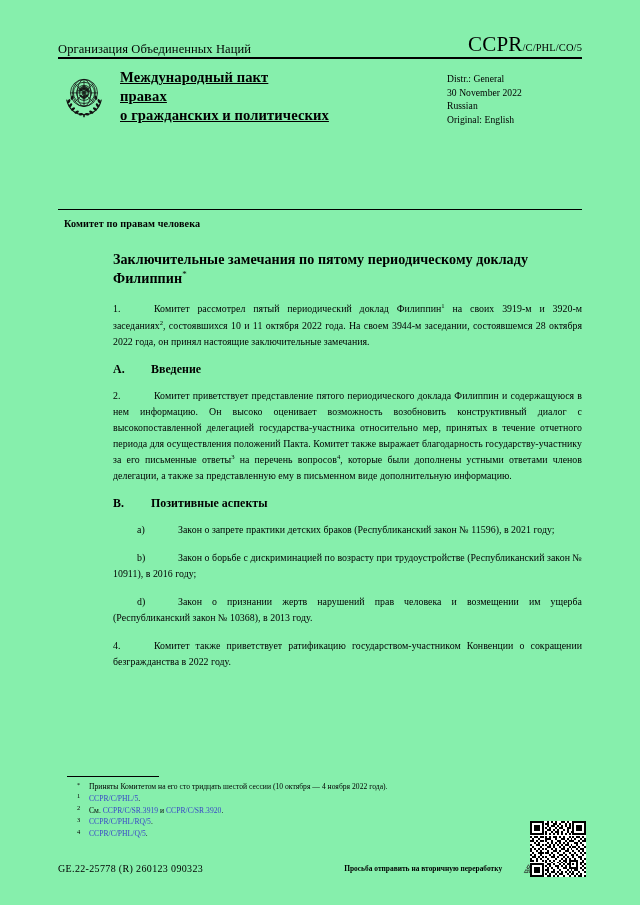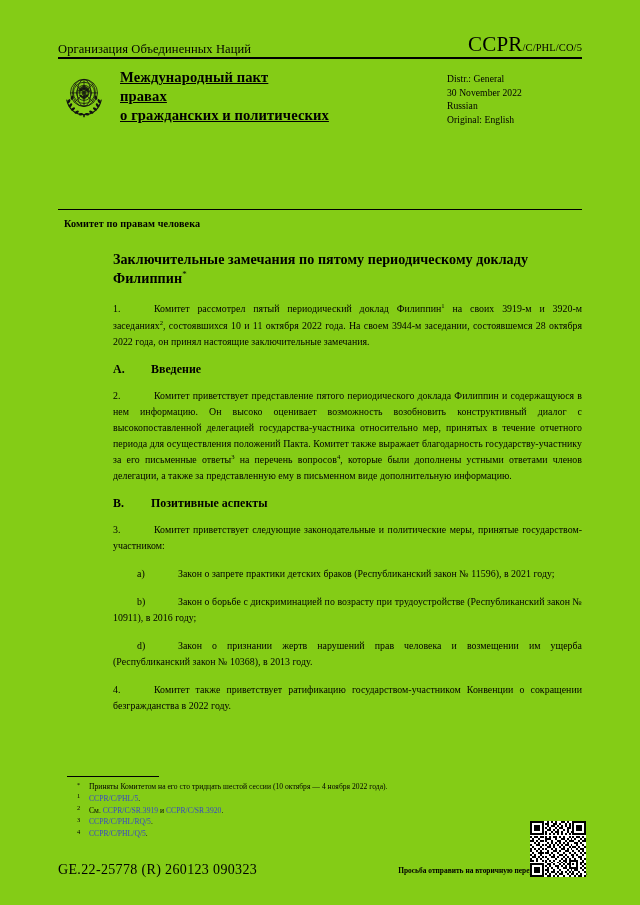--- a/index.html
+++ b/index.html
@@ -5,21 +5,21 @@
 <style>
   html, body {
     margin: 0;
     padding: 0;
     background: #ffffff;
   }
   .page {
     position: relative;
     width: 640px;
     height: 905px;
-    background: #84cc16;
+    background: #86efac;
     font-family: "Liberation Serif", "DejaVu Serif", serif;
     color: #000000;
     overflow: hidden;
     box-sizing: border-box;
   }
 
   
   .masthead {
     position: absolute;
     left: 58px;
@@ -203,21 +203,21 @@
   
   .footer {
     position: absolute;
     left: 58px;
     top: 862px;
     width: 524px;
     display: flex;
     align-items: center;
   }
   .footer-code {
-    font-size: 14px;
+    font-size: 10px;
     letter-spacing: 0.35px;
     white-space: nowrap;
     text-align: right;
   }
   .footer-recycle {
     margin-left: 141px;
     display: flex;
     align-items: center;
     white-space: nowrap;
     gap: 17px;
@@ -321,21 +321,20 @@
     <h1 class="doc-title"><span>Заключительные замечания по пятому периодическому докладу Филиппин</span><span class="fn-star">*</span></h1>
 
     <p class="para"><span class="num">1.</span><span>Комитет рассмотрел пятый периодический доклад Филиппин</span><sup class="fn">1</sup><span> на своих 3919-м и 3920-м заседаниях</span><sup class="fn">2</sup><span>, состоявшихся 10 и 11 октября 2022 года. На своем 3944-м заседании, состоявшемся 28 октября 2022 года, он принял настоящие заключительные замечания.</span></p>
 
     <h2 class="section"><span class="sec-letter">A.</span><span>Введение</span></h2>
 
     <p class="para"><span class="num">2.</span><span>Комитет приветствует представление пятого периодического доклада Филиппин и содержащуюся в нем информацию. Он высоко оценивает возможность возобновить конструктивный диалог с высокопоставленной делегацией государства-участника относительно мер, принятых в течение отчетного периода для осуществления положений Пакта. Комитет также выражает благодарность государству-участнику за его письменные ответы</span><sup class="fn">3</sup><span> на перечень вопросов</span><sup class="fn">4</sup><span>, которые были дополнены устными ответами членов делегации, а также за представленную ему в письменном виде дополнительную информацию.</span></p>
 
     <h2 class="section"><span class="sec-letter">B.</span><span>Позитивные аспекты</span></h2>
 
-    <p class="para"><span class="num">3.</span><span>Комитет приветствует следующие законодательные и политические меры, принятые государством-участником:</span></p>
 
     <p class="para sub"><span class="lettered">a)</span><span>Закон о запрете практики детских браков (Республиканский закон № 11596), в 2021 году;</span></p>
 
     <p class="para sub"><span class="lettered">b)</span><span>Закон о борьбе с дискриминацией по возрасту при трудоустройстве (Республиканский закон № 10911), в 2016 году;</span></p>
 
 
     <p class="para sub"><span class="lettered">d)</span><span>Закон о признании жертв нарушений прав человека и возмещении им ущерба (Республиканский закон № 10368), в 2013 году.</span></p>
 
     <p class="para"><span class="num">4.</span><span>Комитет также приветствует ратификацию государством-участником Конвенции о сокращении безгражданства в 2022 году.</span></p>
 

